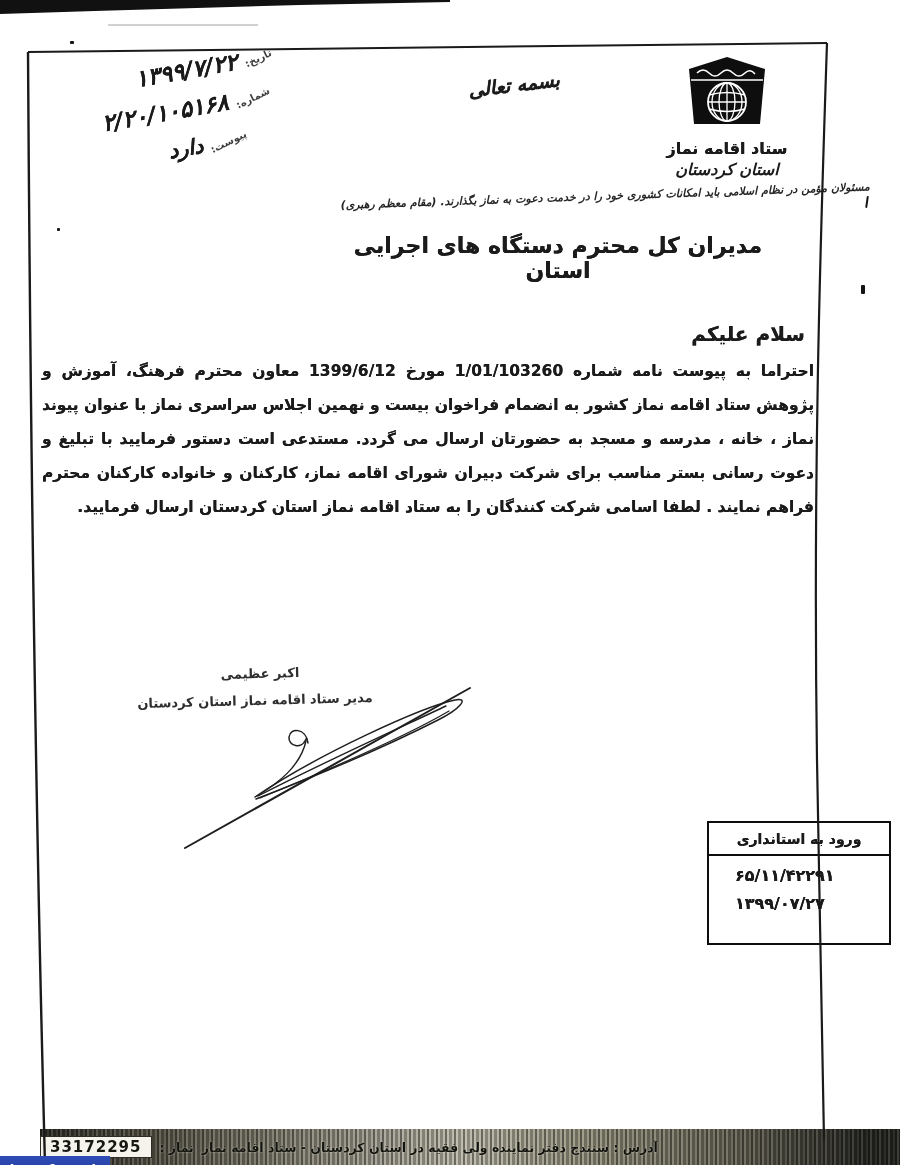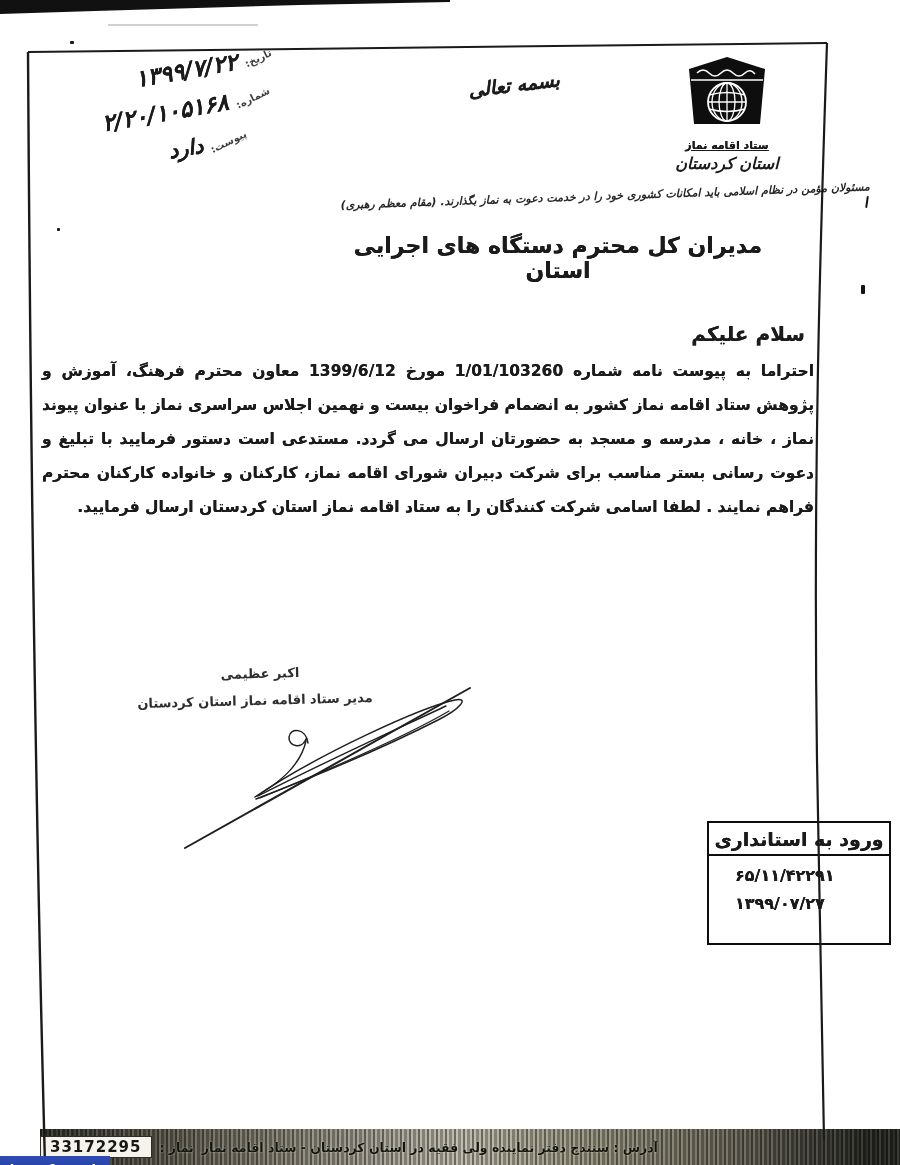--- a/index.html
+++ b/index.html
@@ -20,42 +20,42 @@
   .meta-row.r1{right:6px;top:0;}
   .meta-row.r2{right:14px;top:38px;}
   .meta-row.r3{right:44px;top:78px;}
   .meta-label{font-size:10px;font-weight:600;transform:rotate(-16deg);opacity:.85;}
   .meta-value{font-size:23px;font-weight:700;font-style:italic;letter-spacing:2px;text-shadow:0 0 .5px currentColor;}
   .meta-row.r3 .meta-value{font-size:21px;letter-spacing:4px;}
   
   .besmele{left:430px;top:76px;width:130px;transform:rotate(-7deg);font-size:19px;font-weight:700;font-style:italic;text-shadow:0 0 .7px #222;z-index:2;}
   
   .logo{left:662px;top:56px;width:130px;text-align:center;z-index:2;}
-  .logo-name{font-size:11px;font-weight:800;margin-top:3px;text-shadow:0 0 .5px #000;text-decoration:underline;}
+  .logo-name{font-size:16px;font-weight:800;margin-top:3px;text-shadow:0 0 .5px #000;}
   .logo-region{font-size:16px;font-weight:600;font-style:italic;margin-top:2px;}
   
   .slogan{left:318px;top:190px;width:552px;transform:rotate(-2deg);direction:rtl;text-align:right;
     font-size:11px;font-weight:600;font-style:italic;white-space:nowrap;color:#262626;z-index:2;}
   
   .recipient{left:330px;top:233px;width:456px;text-align:center;direction:rtl;
     font-size:22px;font-weight:800;text-shadow:0 0 .6px #111;z-index:2;}
   
   .salutation{right:95px;top:322px;font-size:20px;font-weight:700;direction:rtl;text-shadow:0 0 .4px #222;z-index:2;}
   .body-text{left:42px;top:354px;width:772px;direction:rtl;font-size:15.5px;font-weight:700;z-index:2;
     text-shadow:0 0 .4px #222;}
   .body-line{height:34px;line-height:34px;text-align:justify;text-align-last:justify;white-space:nowrap;}
   .body-line.last{text-align-last:right;}
   
   .sig-name{left:180px;top:666px;width:160px;text-align:center;font-size:13px;font-weight:600;color:#2e2e2e;transform:rotate(-1.5deg);z-index:2;}
   .sig-title{left:125px;top:693px;width:260px;text-align:center;font-size:13px;font-weight:600;color:#2e2e2e;transform:rotate(-1.5deg);z-index:2;}
   .sig-svg{left:140px;top:655px;z-index:2;}
   
   .stamp{left:707px;top:821px;width:184px;height:124px;border:2.5px solid #0d0d0d;box-sizing:border-box;z-index:2;background:#fff;}
   .stamp-title{height:31px;border-bottom:2.5px solid #0d0d0d;display:flex;align-items:center;justify-content:center;
-    font-size:19px;font-weight:800;direction:rtl;text-shadow:0 0 .5px #000;}
+    font-size:14px;font-weight:800;direction:rtl;text-shadow:0 0 .5px #000;}
   .stamp-body{padding:10px 0 0 26px;}
   .stamp-num{font-size:16px;font-weight:800;letter-spacing:1px;text-shadow:0 0 .6px #000;}
   .stamp-date{font-size:16px;font-weight:800;letter-spacing:1px;margin-top:9px;text-shadow:0 0 .6px #000;}
   
   .footer-bar{left:40px;top:1129px;width:860px;height:36px;z-index:1;
     background-image:
       repeating-linear-gradient(90deg, rgba(10,10,8,.45) 0 2px, rgba(240,238,225,.12) 2px 4px, rgba(10,10,8,.28) 4px 7px, rgba(240,238,225,.05) 7px 9px),
       linear-gradient(90deg,#2b2b25 0%,#565347 13%,#7d7a6c 26%,#a5a295 40%,#bdbaab 49%,#96937f 63%,#6e6b5c 79%,#232320 96%);
     display:flex;align-items:center;justify-content:flex-end;direction:rtl;gap:8px;
     padding-right:48px;box-sizing:border-box;overflow:hidden;}

